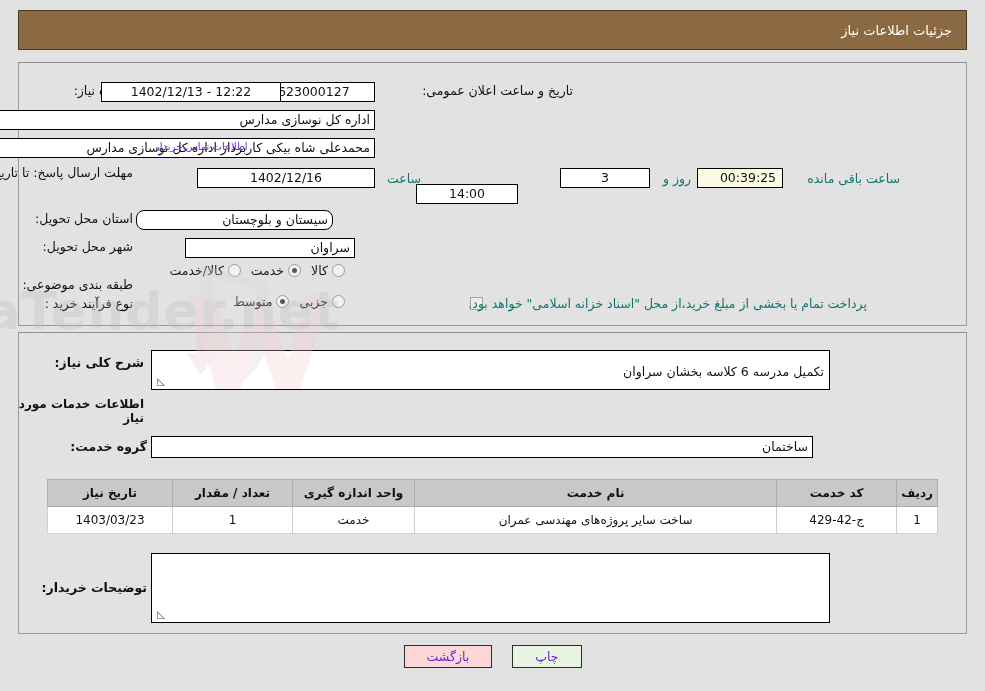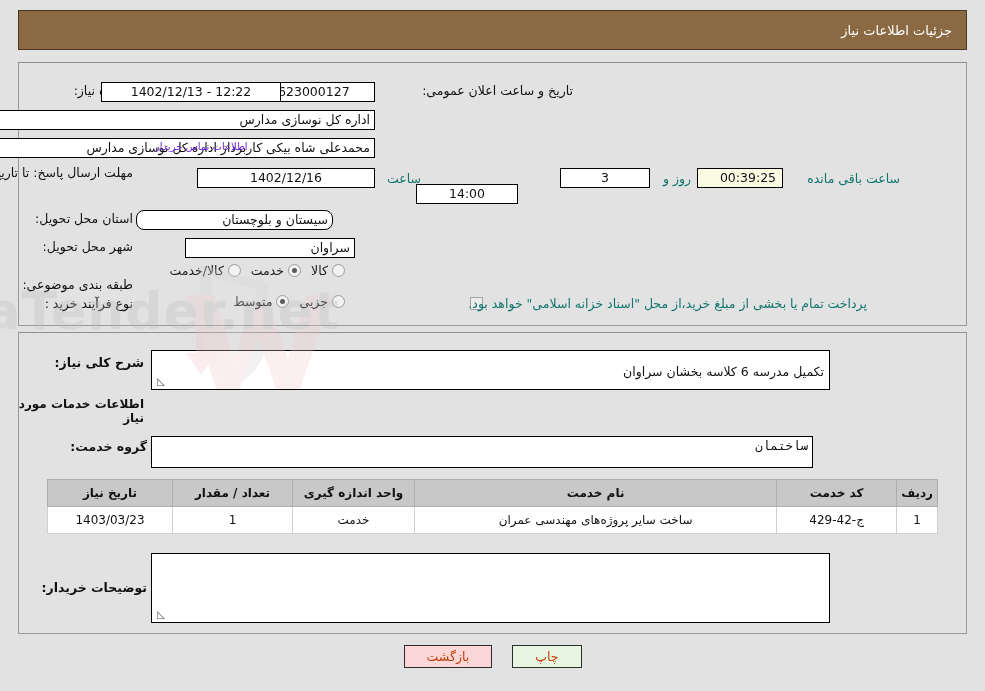--- a/index.html
+++ b/index.html
@@ -185,21 +185,21 @@
     display: flex;
     justify-content: center;
     gap: 20px;
     z-index: 4;
   }
   .btn {
     border: 1px solid #2d2d2d;
     font-size: 12.5px;
     padding: 3px 22px;
     cursor: pointer;
-    color: #c2410c;
+    color: #6d28d9;
     font-family: inherit;
   }
   .btn-print { background: #e8f5e2; }
   .btn-back  { background: #fbd7d7; }
 </style>
 </head>
 <body>
 
 <svg class="watermark" viewBox="0 0 985 145" xmlns="http://www.w3.org/2000/svg">
   <g fill="#c9c9c9">
@@ -287,21 +287,21 @@
 
 <span class="lbl lbl-strong" style="position:absolute; right:841px; top:355px; z-index:4;">شرح کلی نیاز:</span>
 <div class="boxarea" style="right:155px; top:350px; width:679px; height:40px; z-index:4;">
   <span>تکمیل مدرسه 6 کلاسه بخشان سراوان</span>
   <span class="resize-grip">◺</span>
 </div>
 
 <div class="section-title" style="right:841px; top:397px; z-index:4;">اطلاعات خدمات مورد نیاز</div>
 
 <span class="lbl lbl-strong" style="position:absolute; right:838px; top:439px; z-index:4;">گروه خدمت:</span>
-<div class="fld right" style="position:absolute; right:172px; top:436px; width:662px; height:32px; line-height:20px; z-index:4;font-family:Liberation Mono, monospace;">ساختمان</div>
+<div class="fld right" style="position:absolute; right:172px; top:436px; width:662px; height:22px; line-height:20px; z-index:4;">ساختمان</div>
 
 <div class="tbl-wrap">
   <table class="items">
     <thead>
       <tr>
         <th style="width:38px;">ردیف</th>
         <th style="width:120px;">کد خدمت</th>
         <th>نام خدمت</th>
         <th style="width:122px;">واحد اندازه گیری</th>
         <th style="width:120px;">تعداد / مقدار</th>

